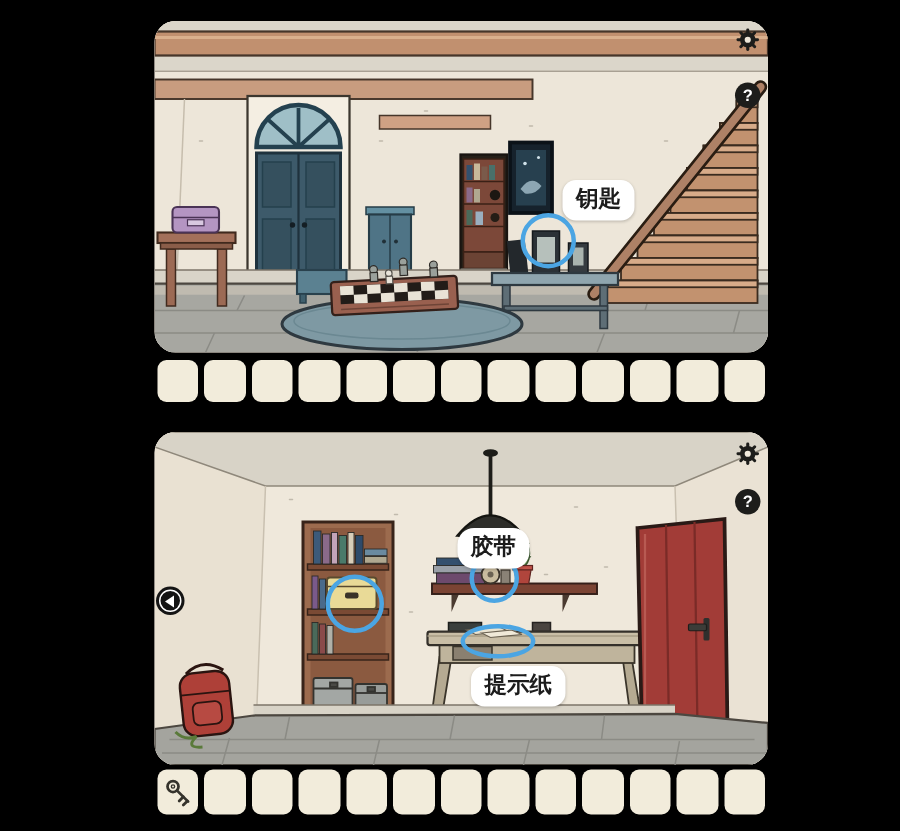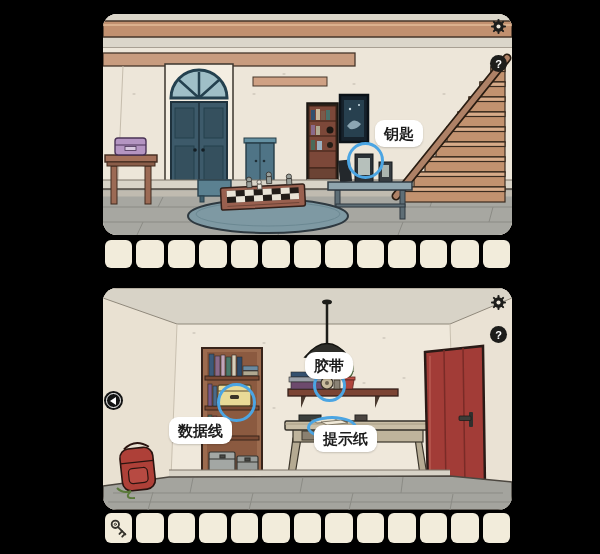--- a/index.html
+++ b/index.html
@@ -4,21 +4,21 @@
 <style>
   html,body{margin:0;padding:0;}
   body{background:var(--background,#000);font-family:"Liberation Sans","DejaVu Sans",sans-serif;}
   .stage{position:relative;width:600px;height:554px;background:var(--background,#000);overflow:hidden;}
   .panel{position:absolute;width:409px;border-radius:14px;overflow:hidden;background:#EDE6D9;}
   .panel-top{left:103px;top:14px;height:221px;}
   .panel-bottom{left:103px;top:288px;height:222px;}
   .panel svg.scene{position:absolute;left:0;top:0;width:100%;height:100%;display:block;}
   .ann-label{position:absolute;background:var(--label-bg,#fff);color:var(--label-text,#1c1c1c);
     font-weight:bold;font-size:15px;line-height:1;padding:6px 9px;border-radius:9px;
-    white-space:nowrap;box-shadow:0 1px 2px rgba(0,0,0,.18);}
+    white-space:nowrap;box-shadow:0 1px 2px rgba(0,0,0,.18);font-family:Liberation Serif, serif;}
   .hl-circle{position:absolute;border:3px solid var(--highlight-blue,#4BA5E3);border-radius:50%;background:transparent;}
   .icon-btn{position:absolute;display:flex;align-items:center;justify-content:center;cursor:pointer;}
   .help-btn{width:17px;height:17px;border-radius:50%;background:var(--icon-dark,#1d1d1b);color:#fff;
     font-size:11px;font-weight:bold;}
   .back-btn{width:19px;height:19px;border-radius:50%;background:#141414;}
   .back-btn .ring{position:absolute;inset:2px;border:1.5px solid #fff;border-radius:50%;
     display:flex;align-items:center;justify-content:center;}
   .back-btn .tri{width:0;height:0;border-top:4px solid transparent;border-bottom:4px solid transparent;
     border-right:6px solid #fff;margin-right:1px;}
   .bar{position:absolute;left:105px;width:405px;display:flex;gap:4px;}
@@ -331,22 +331,21 @@
         <path d="M23 160 Q35 150 48 160" fill="none" stroke="#2a1410" stroke-width="2"></path>
       </g>
       <path d="M14 200 q6 6 14 3 q-8 8 4 7" fill="none" stroke="#5A7A3A" stroke-width="2"></path>
     </svg>
 
     <div class="hl-circle" style="left:114px;top:95px;width:33px;height:33px;"></div>
     <div class="hl-circle" style="left:210px;top:81px;width:27px;height:27px;"></div>
     <div class="hl-circle" style="left:204px;top:128px;width:44px;height:17px;"></div>
 
     <div class="ann-label" style="left:202px;top:64px;border-radius:11px;">胶带</div>
-    <div class="ann-label" style="left:66px;top:129px;">数据线</div>
-    <div class="ann-label" style="left:211px;top:137px;">提示纸</div>
+    <div class="ann-label" style="left:211px;top:156px;">提示纸</div>
 
     <div class="icon-btn" style="right:4px;top:5px;">
       <svg viewBox="0 0 24 24" width="19" height="19">
         <g fill="#1d1d1b">
           <rect x="10.7" y="2.5" width="2.6" height="19" rx="1.2"></rect>
           <rect x="10.7" y="2.5" width="2.6" height="19" rx="1.2" transform="rotate(45 12 12)"></rect>
           <rect x="10.7" y="2.5" width="2.6" height="19" rx="1.2" transform="rotate(90 12 12)"></rect>
           <rect x="10.7" y="2.5" width="2.6" height="19" rx="1.2" transform="rotate(135 12 12)"></rect>
           <circle cx="12" cy="12" r="6.5"></circle>
         </g>

